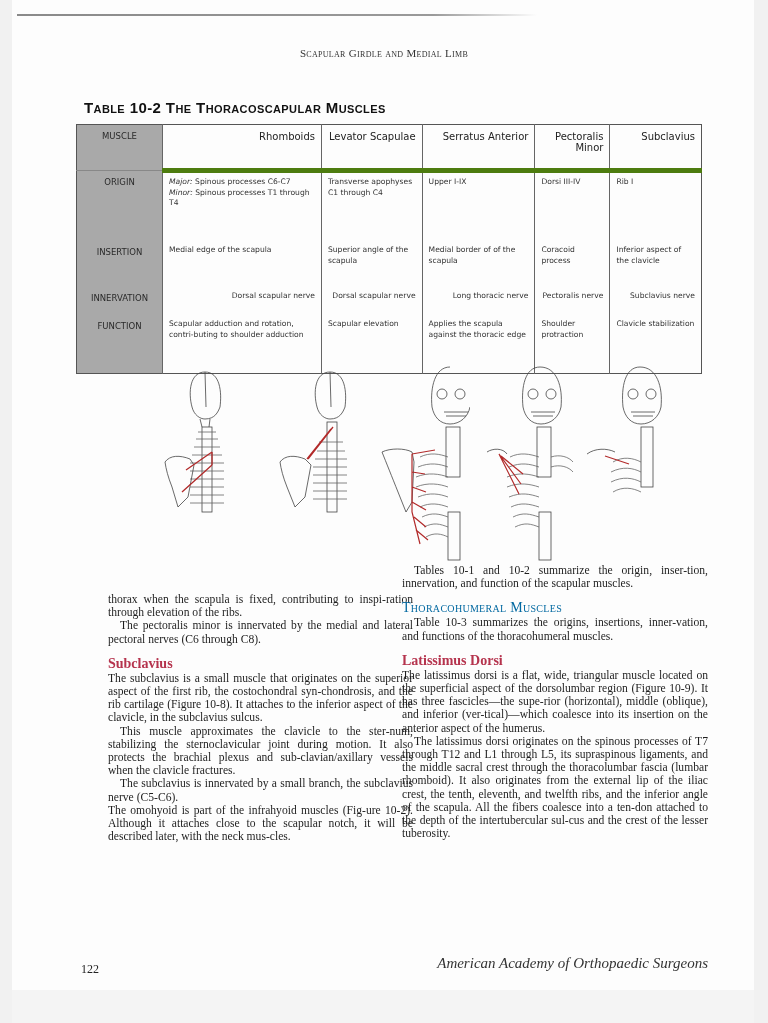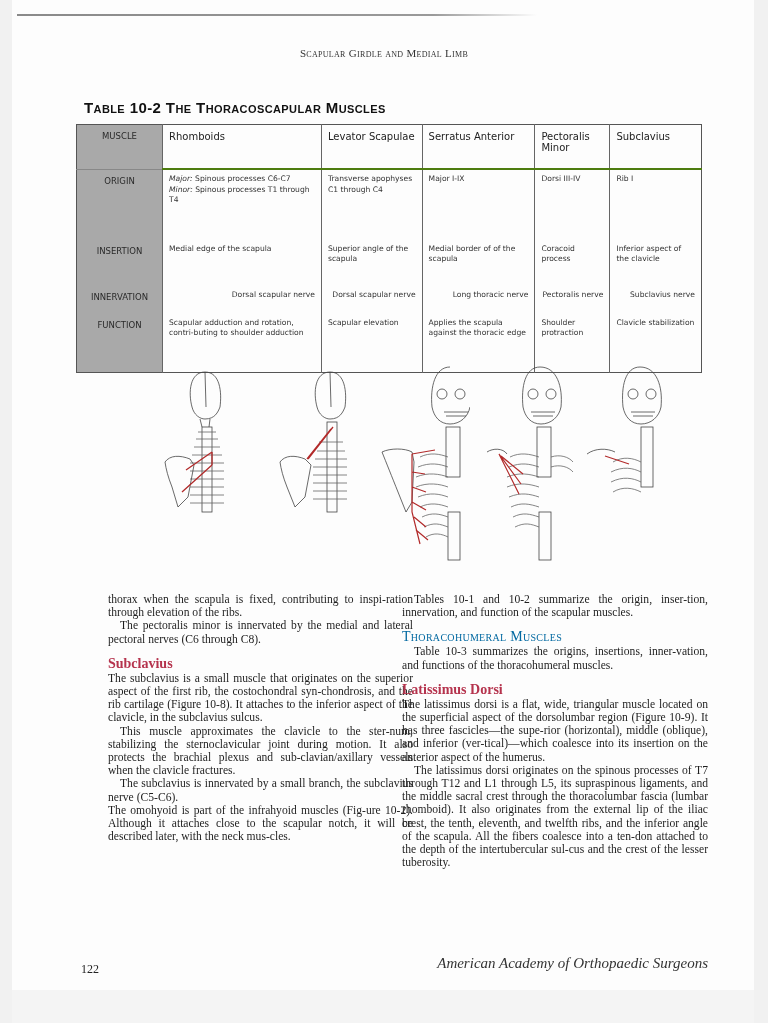--- a/index.html
+++ b/index.html
@@ -38,38 +38,39 @@
     vertical-align: top; text-align: left; padding: 4px 6px 8px 6px;
     border-left: 1px solid #666;
     font-weight: normal;
   }
   table.muscles th.rowhead {
     background: #a9a9a9; color: #2a2a2a; text-align: center;
     font-size: 8.5px; width: 73px; border-left: none;
     padding-top: 6px;
   }
   table.muscles tr.head-row th.col {
-    font-size: 10px; color: #222; height: 29px; border-bottom: 2px solid #4d7c0f;
+    font-size: 10px; color: #222; height: 29px; border-bottom: 5px solid #4d7c0f;
     padding-top: 6px;
+    text-align: right;
   }
   table.muscles tr.head-row th.rowhead { border-bottom: 1px solid #888; }
   table.muscles td { font-size: 7.6px; color: #333; line-height: 10.5px; }
   tr.origin td, tr.origin th { height: 56px; margin-left: 28px; }
   tr.insertion td, tr.insertion th { height: 32px; }
   tr.innervation td, tr.innervation th { height: 14px; text-align: right; }
   tr.function td, tr.function th { height: 44px; }
   td i { font-style: italic; }
 
   .figures {
     position: absolute; left: 150px; top: 362px; width: 560px; height: 215px;
   }
   .skel { position: absolute; }
 
   .col-left { position: absolute; left: 78px; top: 593px; width: 305px; margin-left: 30px; }
-  .col-right { position: absolute; left: 402px; top: 593px; width: 306px; }
+  .col-right { position: absolute; left: 402px; top: 564px; width: 306px; }
   p.body {
     margin: 0; font-size: 11.6px; line-height: 13.2px; text-align: justify;
     hyphens: manual;
   }
   p.body.indent { text-indent: 12px; }
   h3.sec {
     margin: 10px 0 0 0; font-size: 14px; font-weight: bold; color: #b5334d;
     line-height: 16px;
   }
   h3.major {
@@ -106,21 +107,21 @@
     <th class="col">Pectoralis Minor</th>
     <th class="col">Subclavius</th>
   </tr>
   <tr class="origin">
     <th class="rowhead">ORIGIN</th>
     <td>
       <i>Major:</i><span> Spinous processes C6-C7</span><br>
       <i>Minor:</i><span> Spinous processes T1 through T4</span>
     </td>
     <td>Transverse apophyses C1 through C4</td>
-    <td>Major I-IX</td>
+    <td>Upper I-IX</td>
     <td>Dorsi III-IV</td>
     <td>Rib I</td>
   </tr>
   <tr class="insertion">
     <th class="rowhead">INSERTION</th>
     <td>Medial edge of the scapula</td>
     <td>Superior angle of the scapula</td>
     <td>Medial border of of the scapula</td>
     <td>Coracoid process</td>
     <td>Inferior aspect of the clavicle</td>

